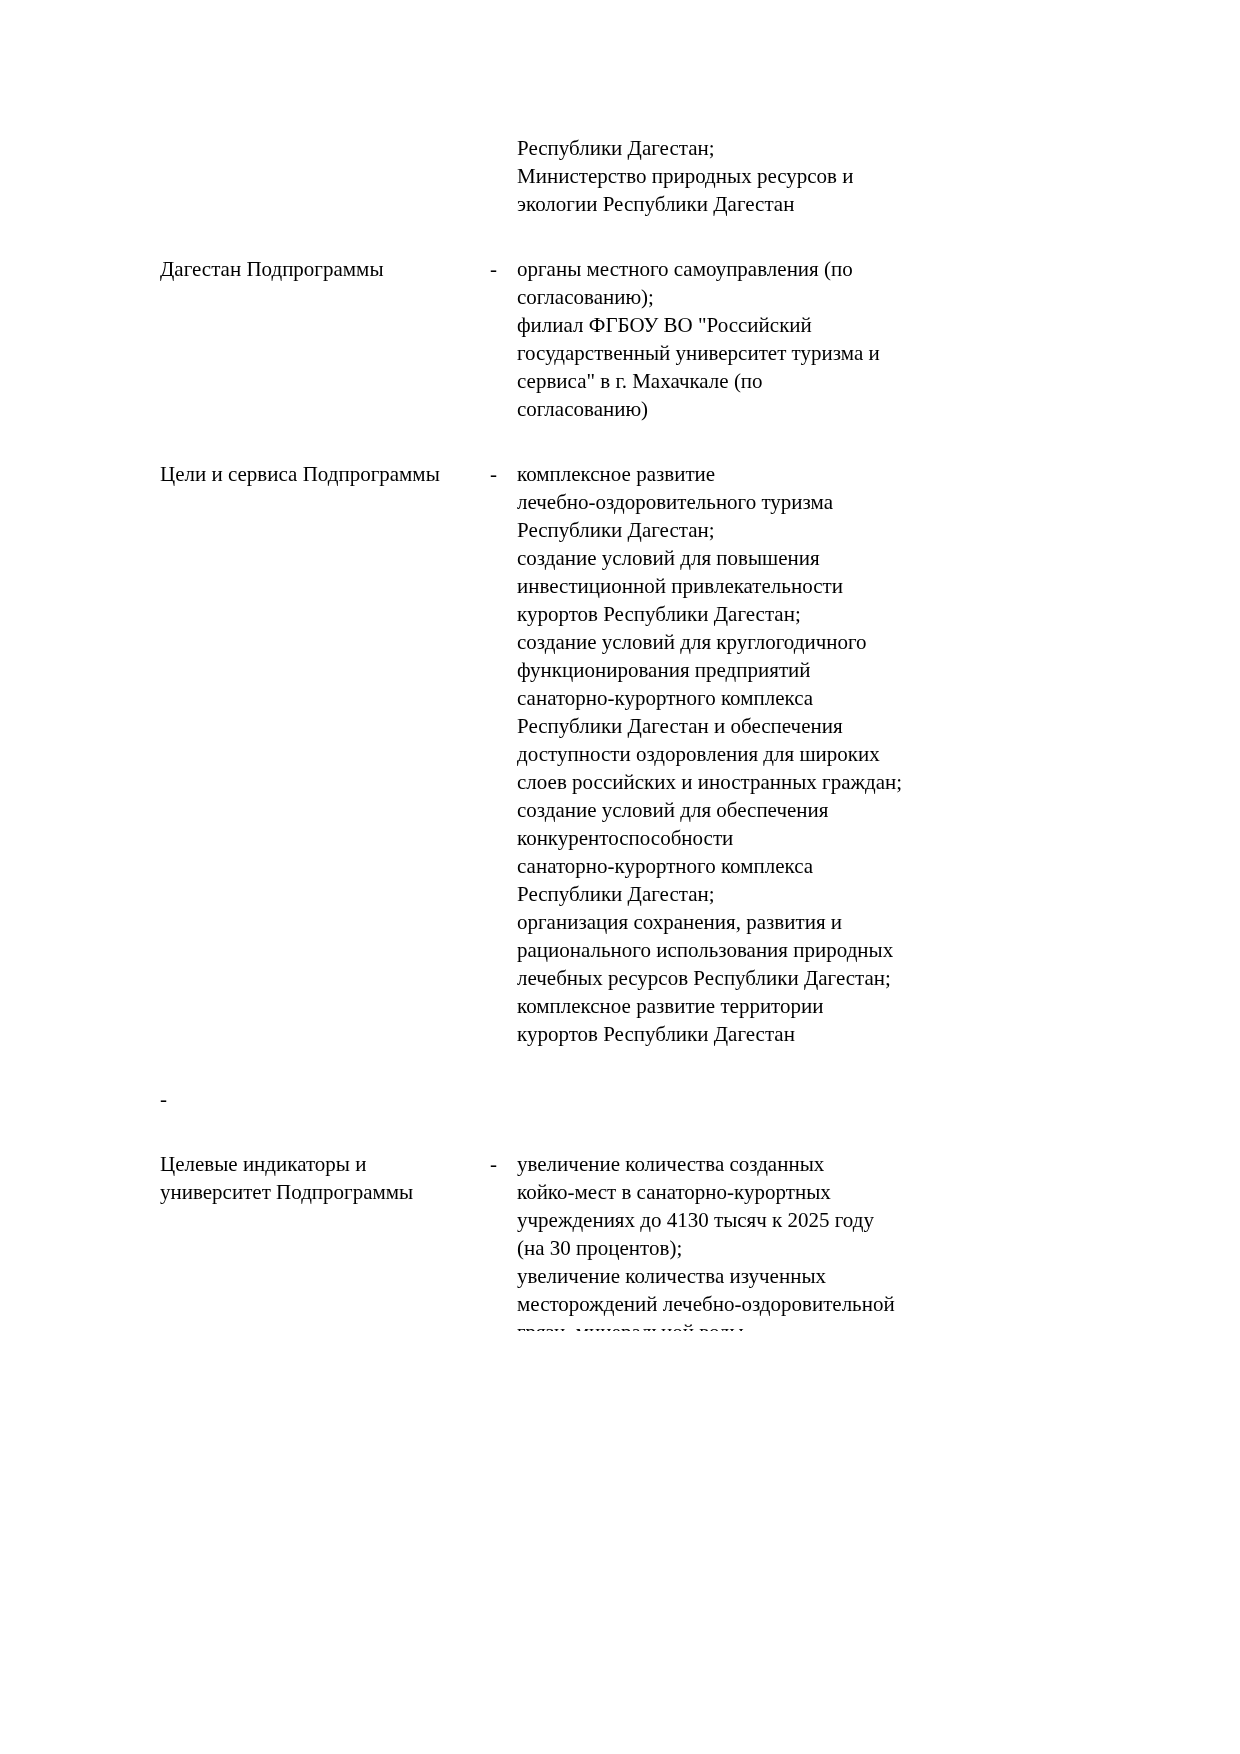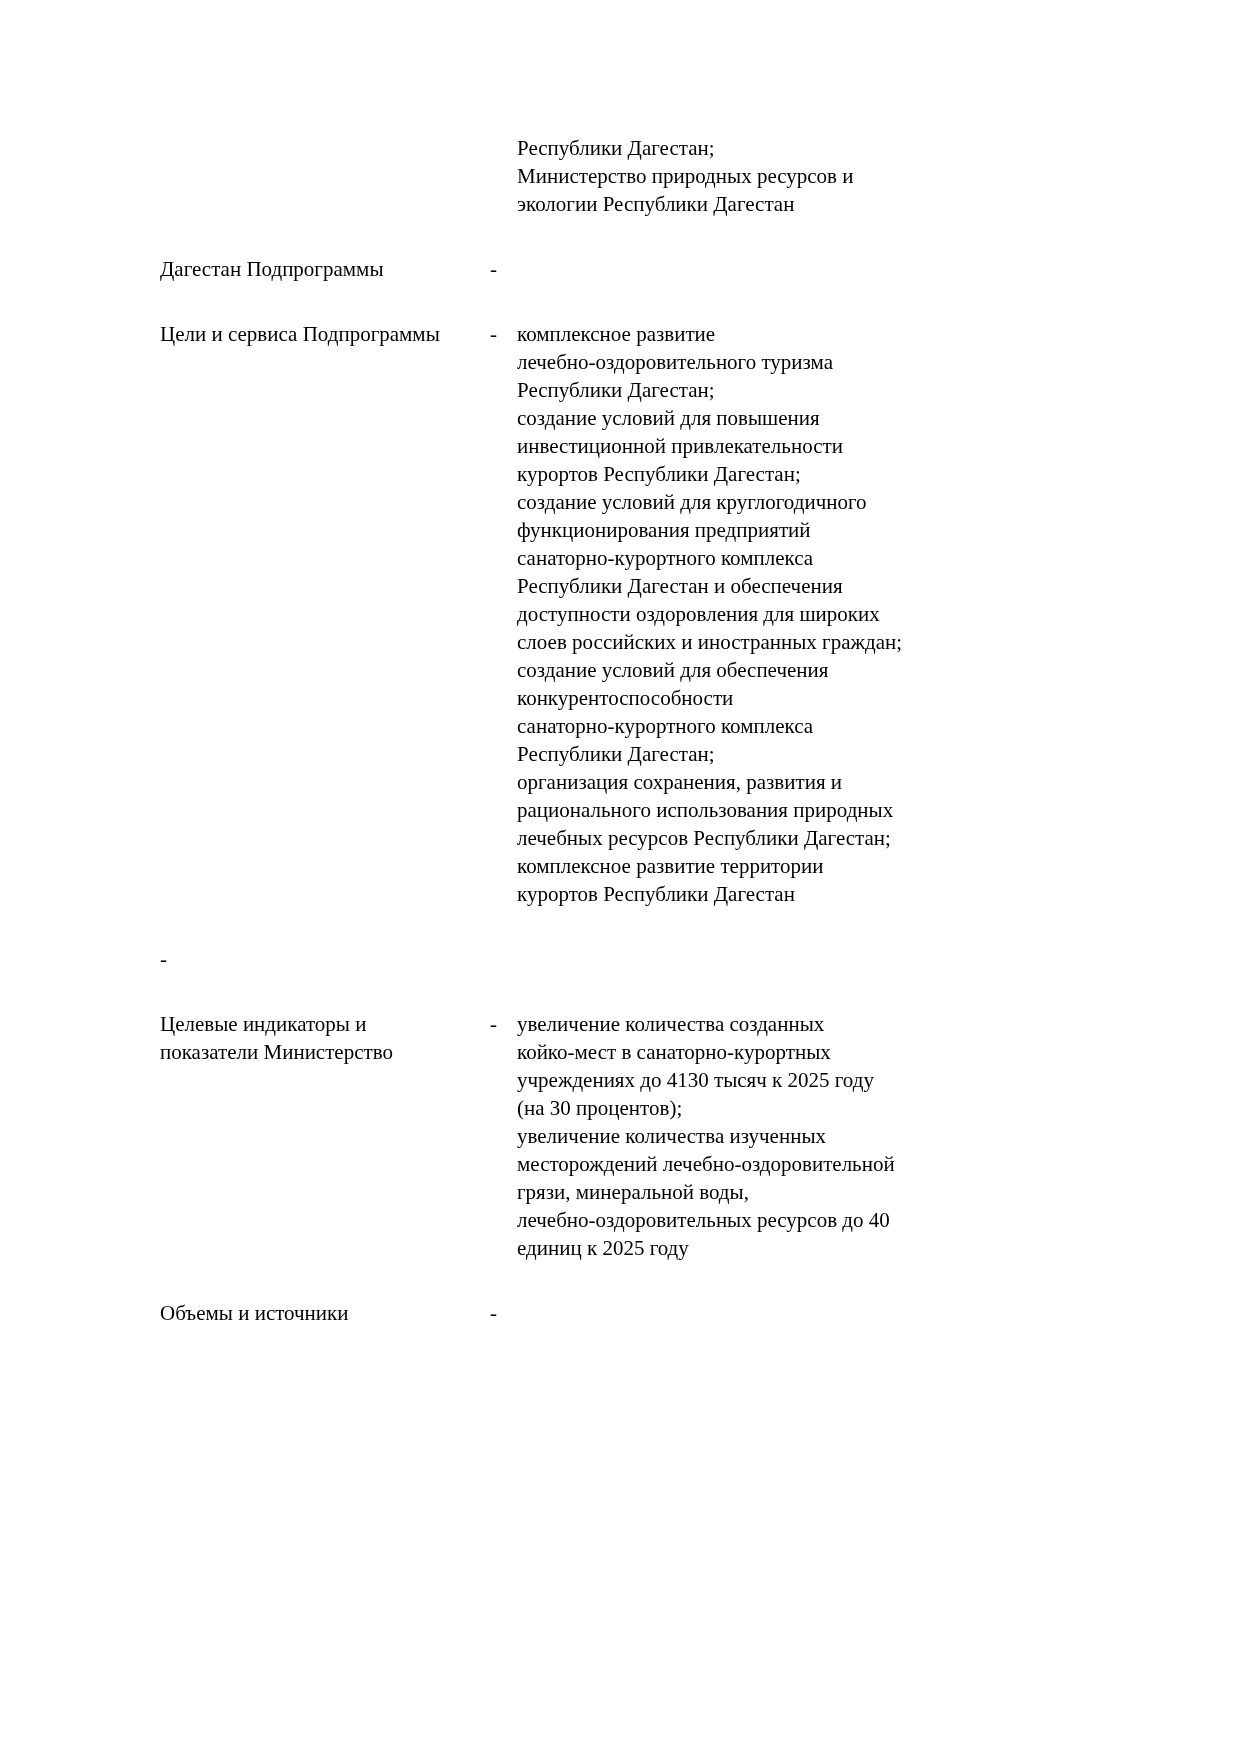--- a/index.html
+++ b/index.html
@@ -44,20 +44,26 @@
     <div class="label"></div>
     <div class="dash"></div>
     <div class="content">Республики Дагестан;
 Министерство природных ресурсов и
 экологии Республики Дагестан</div>
   </div>
 
   <div class="row">
     <div class="label">Дагестан Подпрограммы</div>
     <div class="dash">-</div>
+    <div class="content">органы местного самоуправления (по
+согласованию);
+филиал ФГБОУ ВО "Российский
+государственный университет туризма и
+сервиса" в г. Махачкале (по
+согласованию)</div>
   </div>
 
   <div class="row">
     <div class="label">Цели и сервиса Подпрограммы</div>
     <div class="dash">-</div>
     <div class="content">комплексное развитие
 лечебно-оздоровительного туризма
 Республики Дагестан;
 создание условий для повышения
 инвестиционной привлекательности
@@ -78,21 +84,21 @@
 комплексное развитие территории
 курортов Республики Дагестан</div>
   </div>
 
   <div class="row">
     <div class="dash">-</div>
   </div>
 
   <div class="row">
     <div class="label">Целевые индикаторы и
-показатели Министерство</div>
+университет Подпрограммы</div>
     <div class="dash">-</div>
     <div class="content">увеличение количества созданных
 койко-мест в санаторно-курортных
 учреждениях до 4130 тысяч к 2025 году
 (на 30 процентов);
 увеличение количества изученных
 месторождений лечебно-оздоровительной
 грязи, минеральной воды,
 лечебно-оздоровительных ресурсов до 40
 единиц к 2025 году</div>

